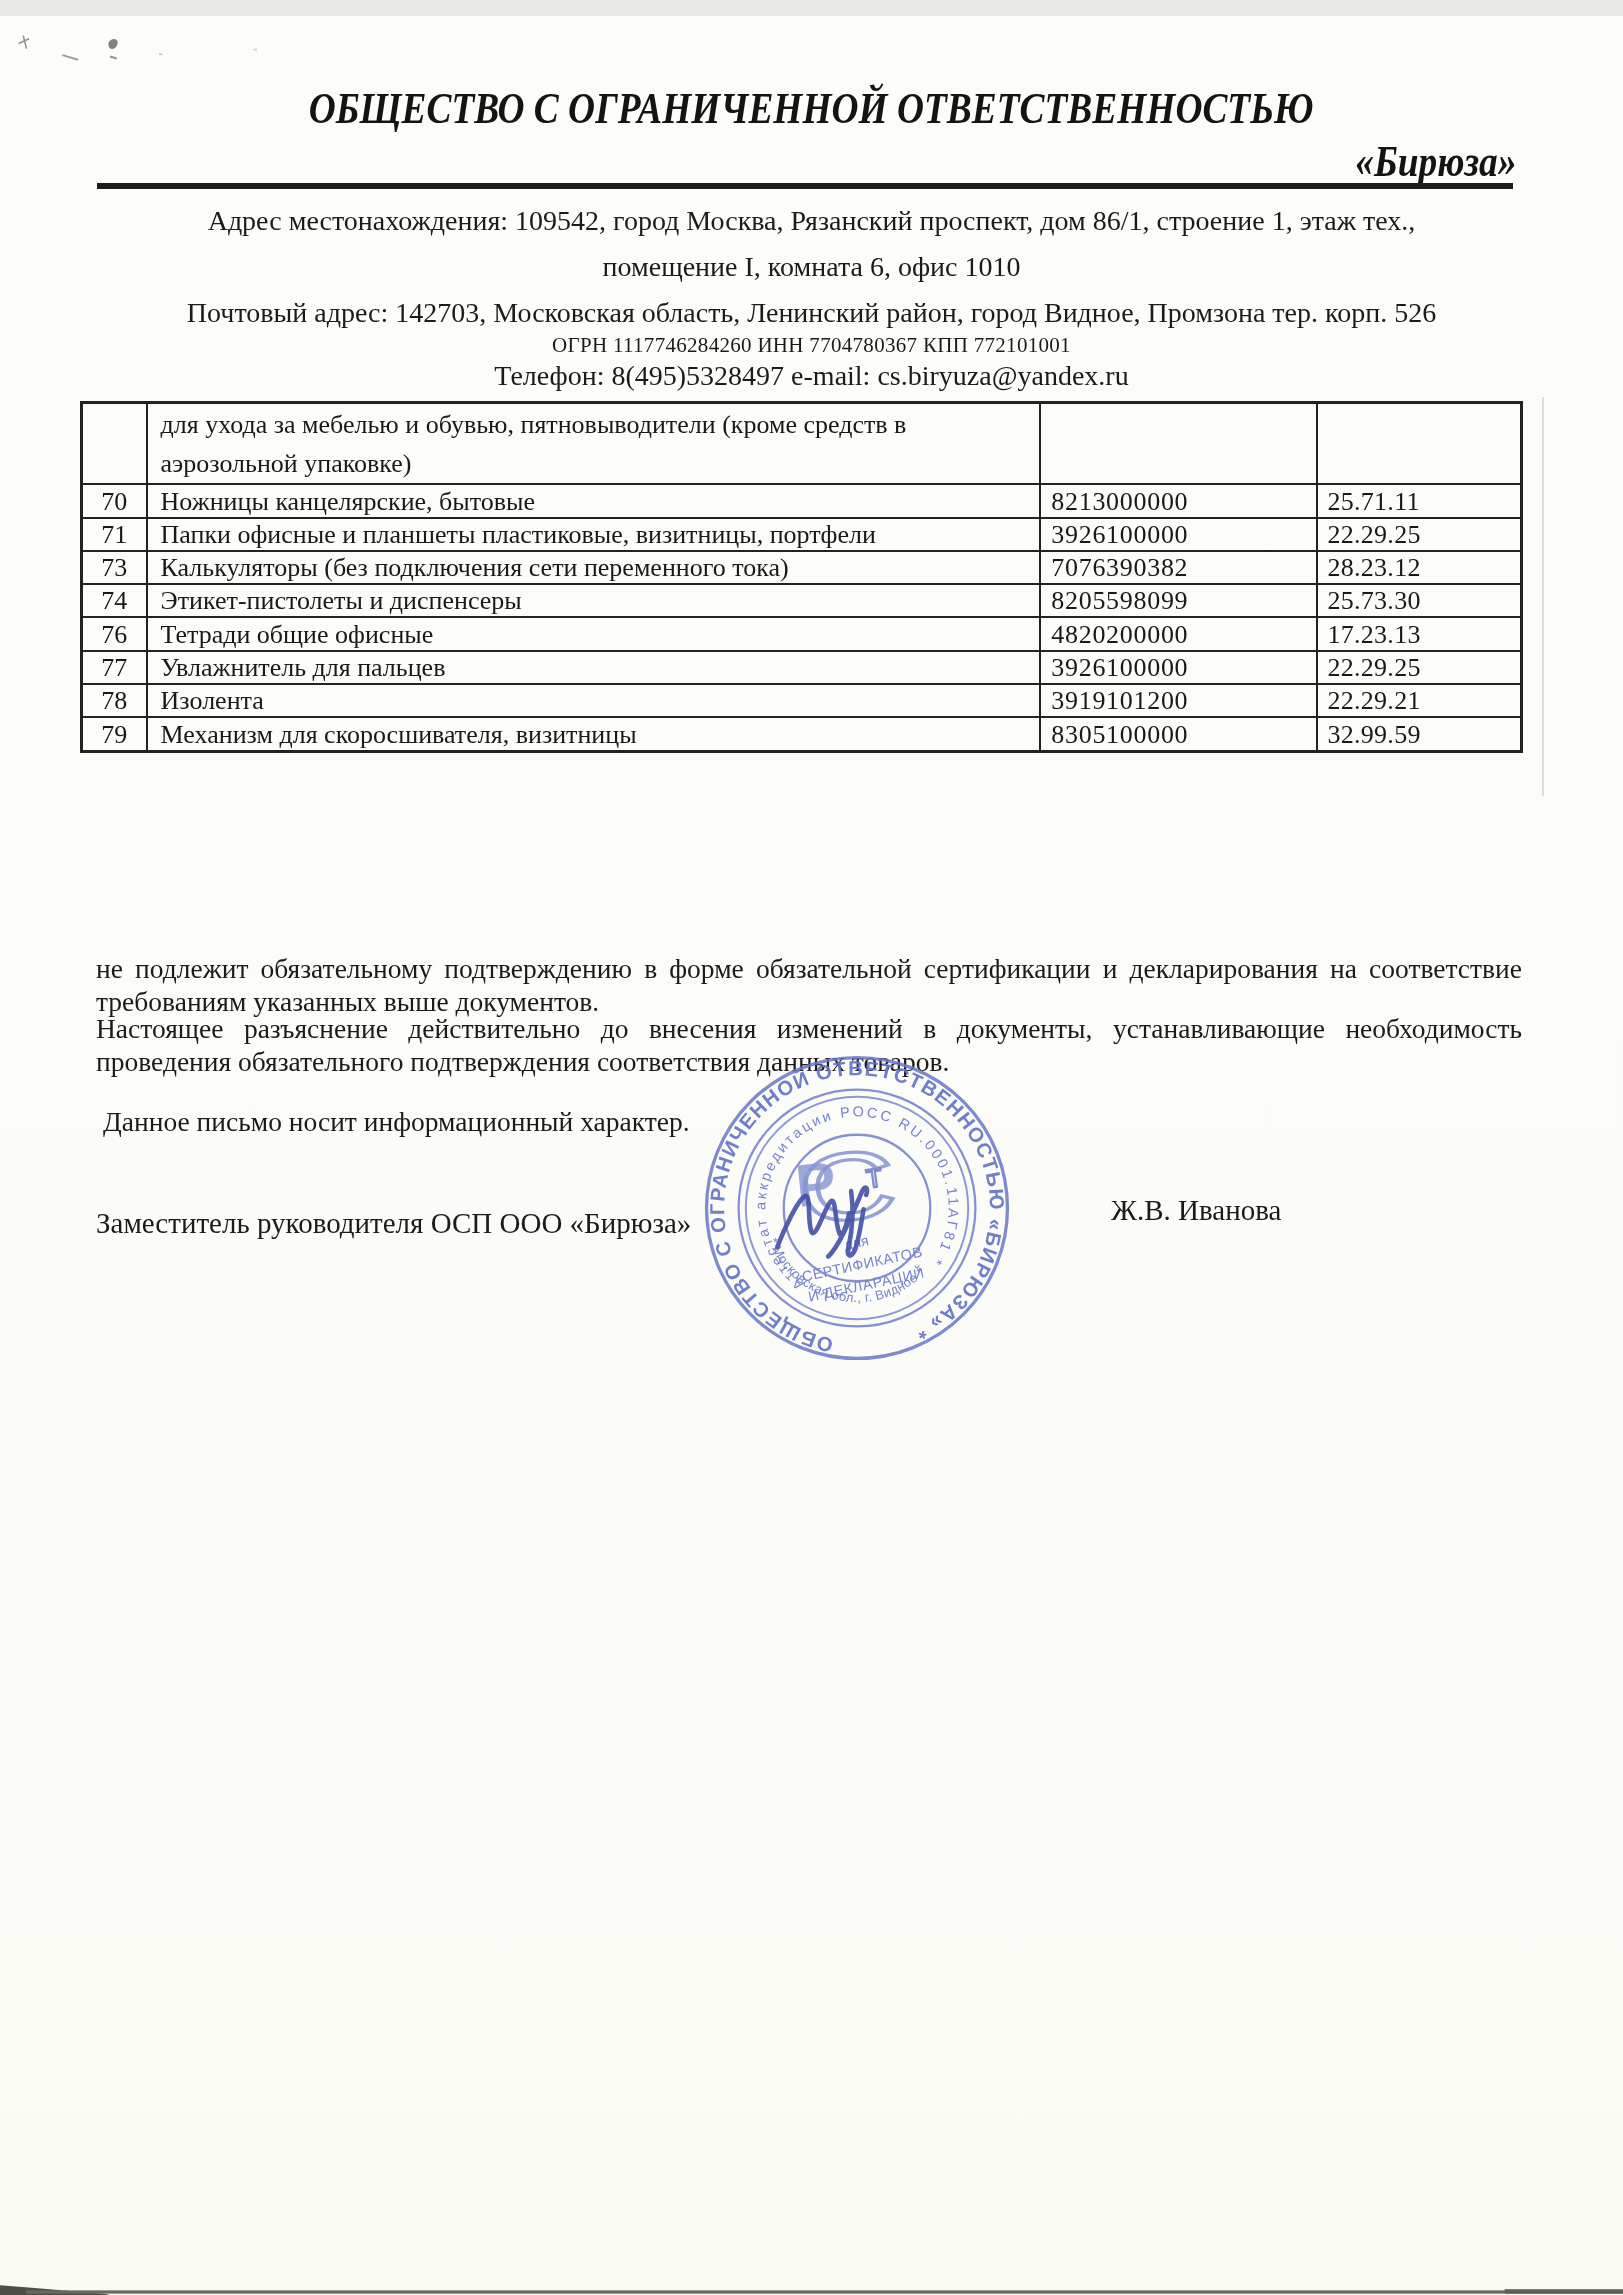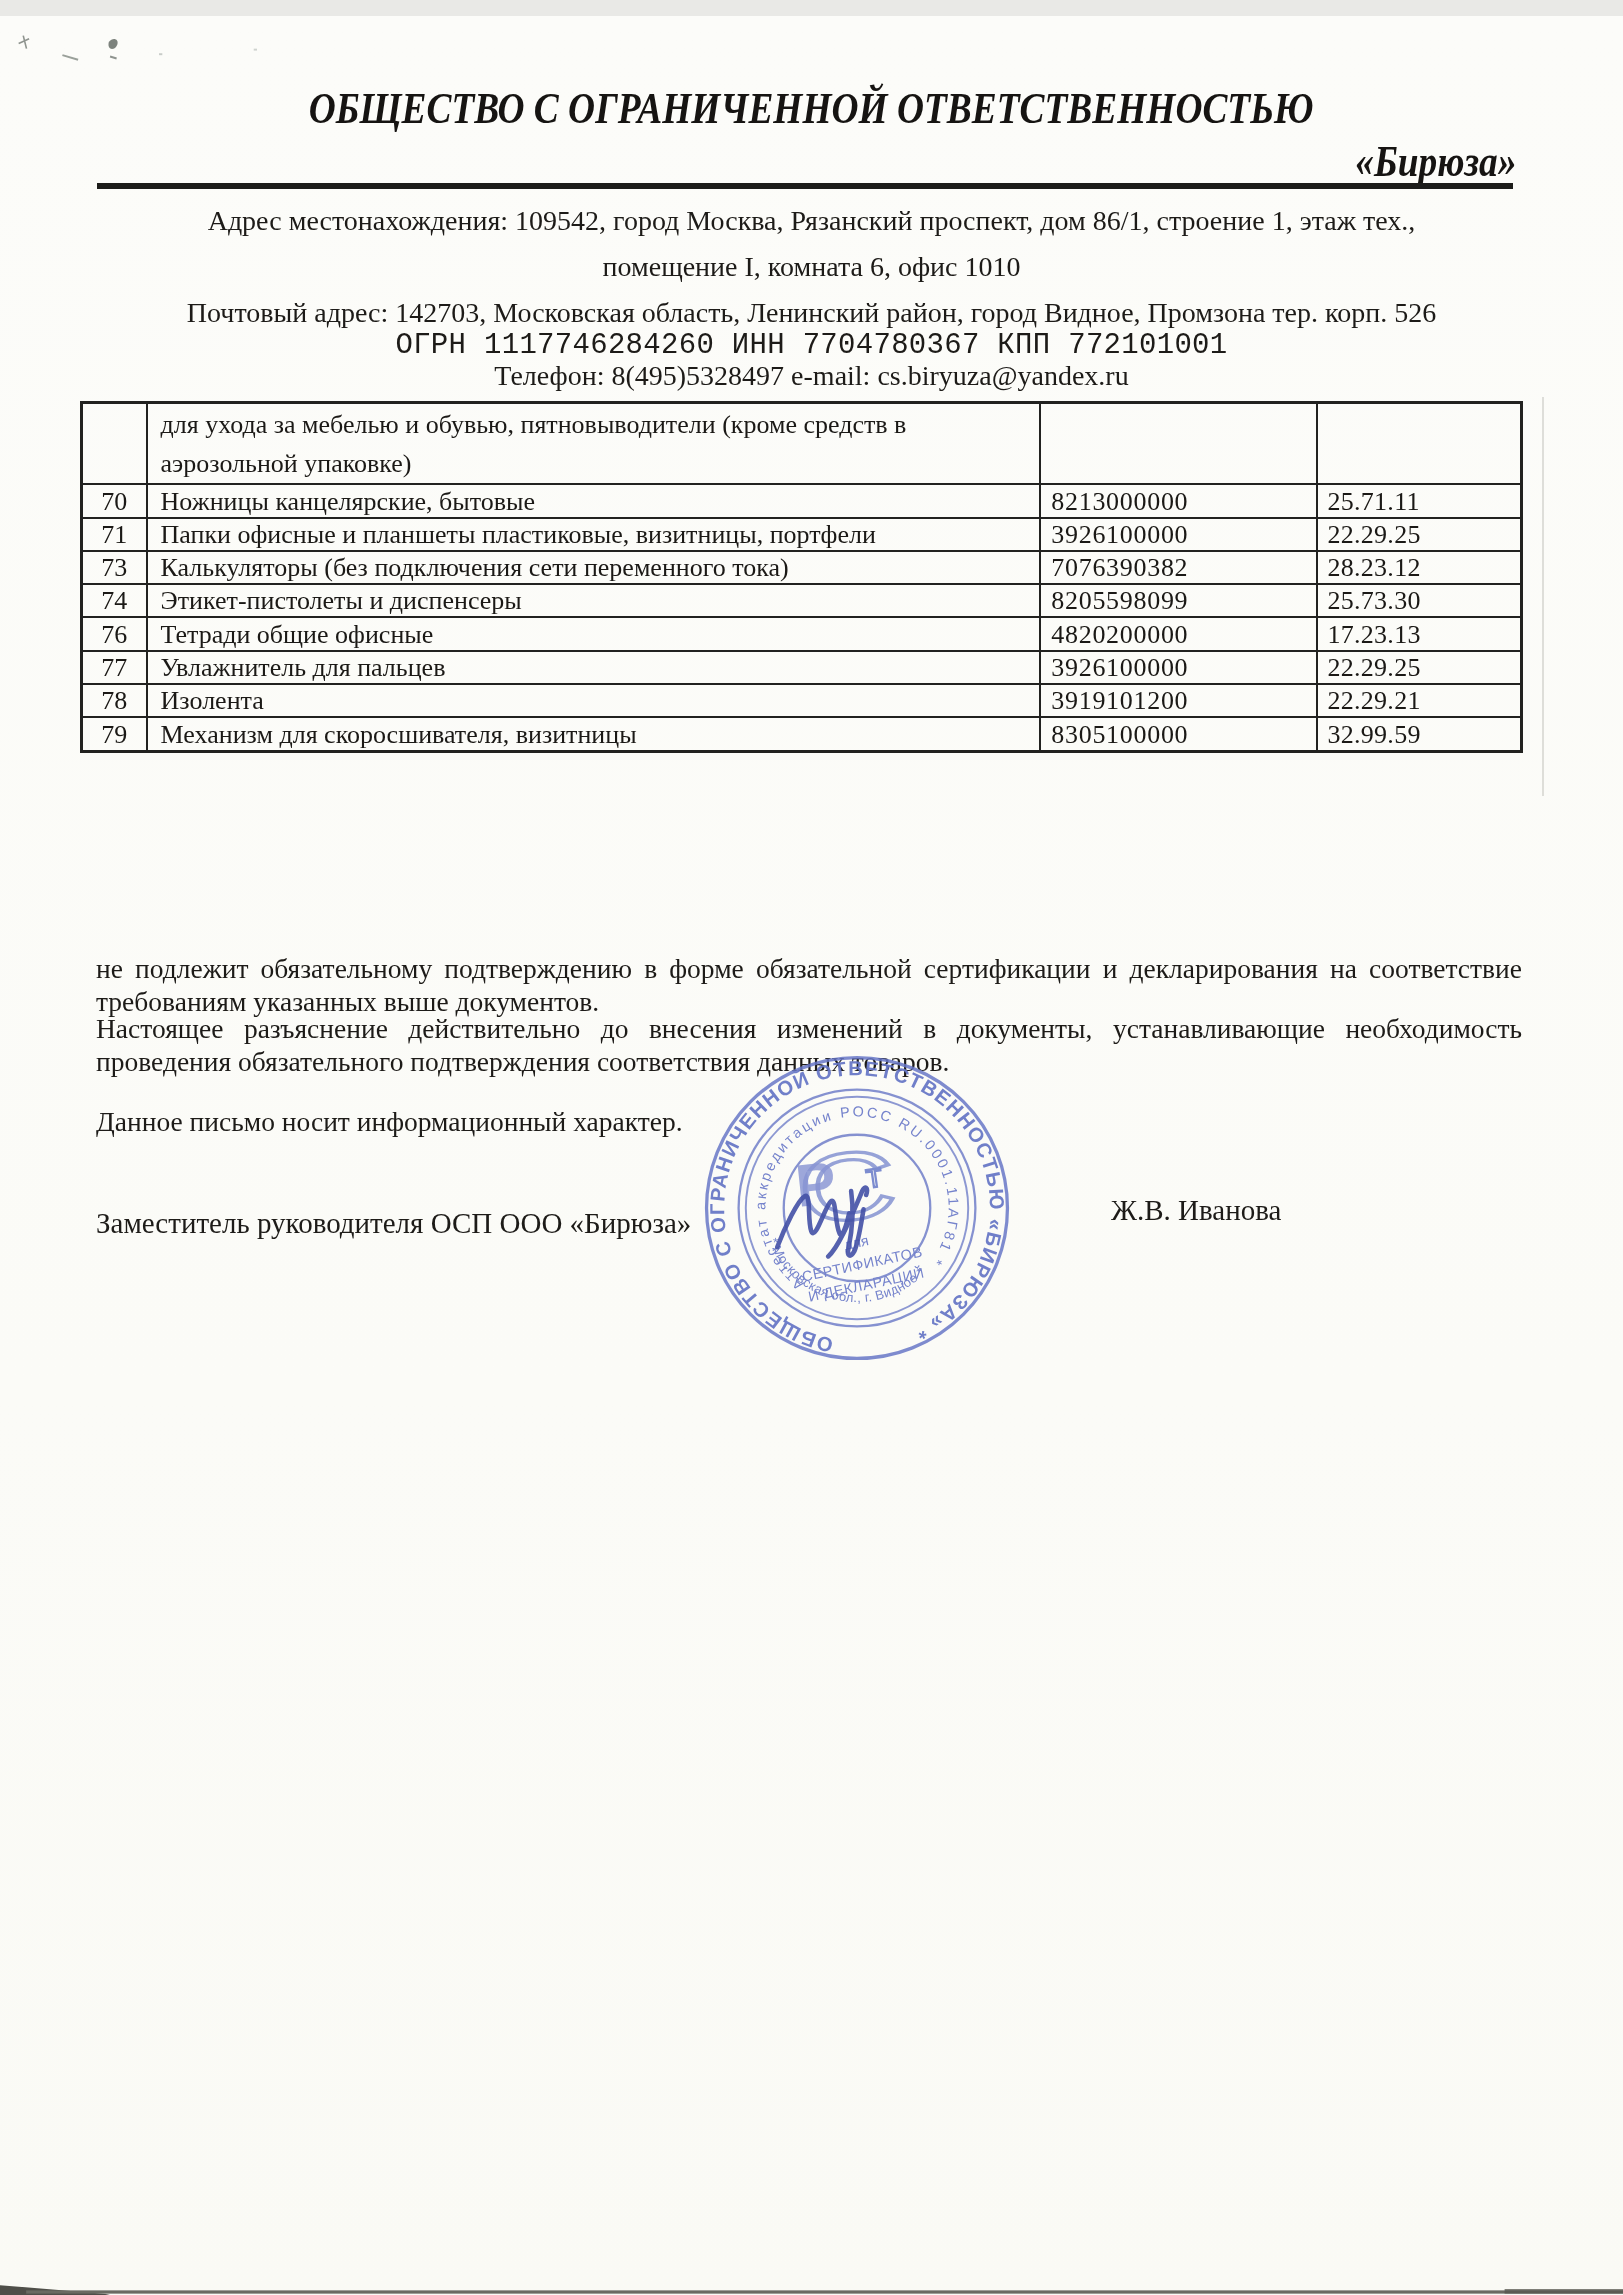--- a/index.html
+++ b/index.html
@@ -11,38 +11,38 @@
   .title1{position:absolute;left:92px;top:71px;width:1439px;text-align:center;
           font-size:44px;font-weight:bold;font-style:italic;line-height:44px;color:#161412;white-space:nowrap;}
   .title2{position:absolute;left:92px;top:124px;width:1439px;text-align:right;
           font-size:44px;font-weight:bold;font-style:italic;line-height:44px;color:#161412;}
   .cond{display:inline-block;transform:scaleX(.85);transform-origin:50% 50%;}
   .rule{position:absolute;left:97px;top:167px;width:1416px;height:5.9px;background:#1c1c1a;}
   .hline{position:absolute;left:92px;width:1439px;text-align:center;line-height:33px;white-space:nowrap;}
   .addr1{top:188px;font-size:28px;}
   .addr2{top:234px;font-size:28px;}
   .addr3{top:280px;font-size:28px;}
-  .reg{top:313px;font-size:29px;letter-spacing:0.3px;font-family:Liberation Mono, monospace;}
+  .reg{top:313px;font-size:21px;letter-spacing:0.3px;}
   .contact{top:343px;font-size:28px;}
   
   table.goods{position:absolute;left:80px;top:385px;border-collapse:collapse;table-layout:fixed;
               width:1443px;font-size:26px;color:#1b1916;}
   table.goods td{border:2px solid #222220;border-top-width:2.6px;border-bottom-width:2.6px;
                  vertical-align:top;padding:1.3px 0 0 0;overflow:hidden;}
   table.goods tr{height:31px;}
   table.goods tr.cont{height:79px;}
   table.goods{border:3.3px solid #222220;}
   td.c-num{text-align:center;}
   td.c-name{padding-left:13px !important;}
   td.c-name .nl{line-height:39px;white-space:nowrap;}
   td.c-code{padding-left:10.5px !important;letter-spacing:0.7px;}
   td.c-okpd{padding-left:9.2px !important;letter-spacing:0.3px;}
   
   .para{position:absolute;left:96px;width:1426px;font-size:27.5px;line-height:33px;color:#1d1b18;}
-  .p1{top:904px;margin-top:32px;} .p2{top:996px;} .p3{top:1089px;}
+  .p1{top:904px;margin-top:32px;} .p2{top:996px;} .p3{top:1089px;margin-left:7px;}
   .just{text-align:justify;text-align-last:justify;}
   .sig-title{position:absolute;left:96px;top:1178px;font-size:29px;white-space:nowrap;margin-top:13px;}
   .sig-name{position:absolute;left:1111px;top:1178px;font-size:29px;white-space:nowrap;}
   
   .stamp{position:absolute;left:700px;top:1035px;opacity:.93;}
   .stamp text{font-family:"Liberation Sans", sans-serif;}
   
   .corner-marks{position:absolute;left:0;top:0;}
   .right-streak{position:absolute;left:1542px;top:381px;width:2px;height:399px;background:rgba(120,120,110,.22);}
   .bottom-edge{position:absolute;left:0;top:2256px;}

